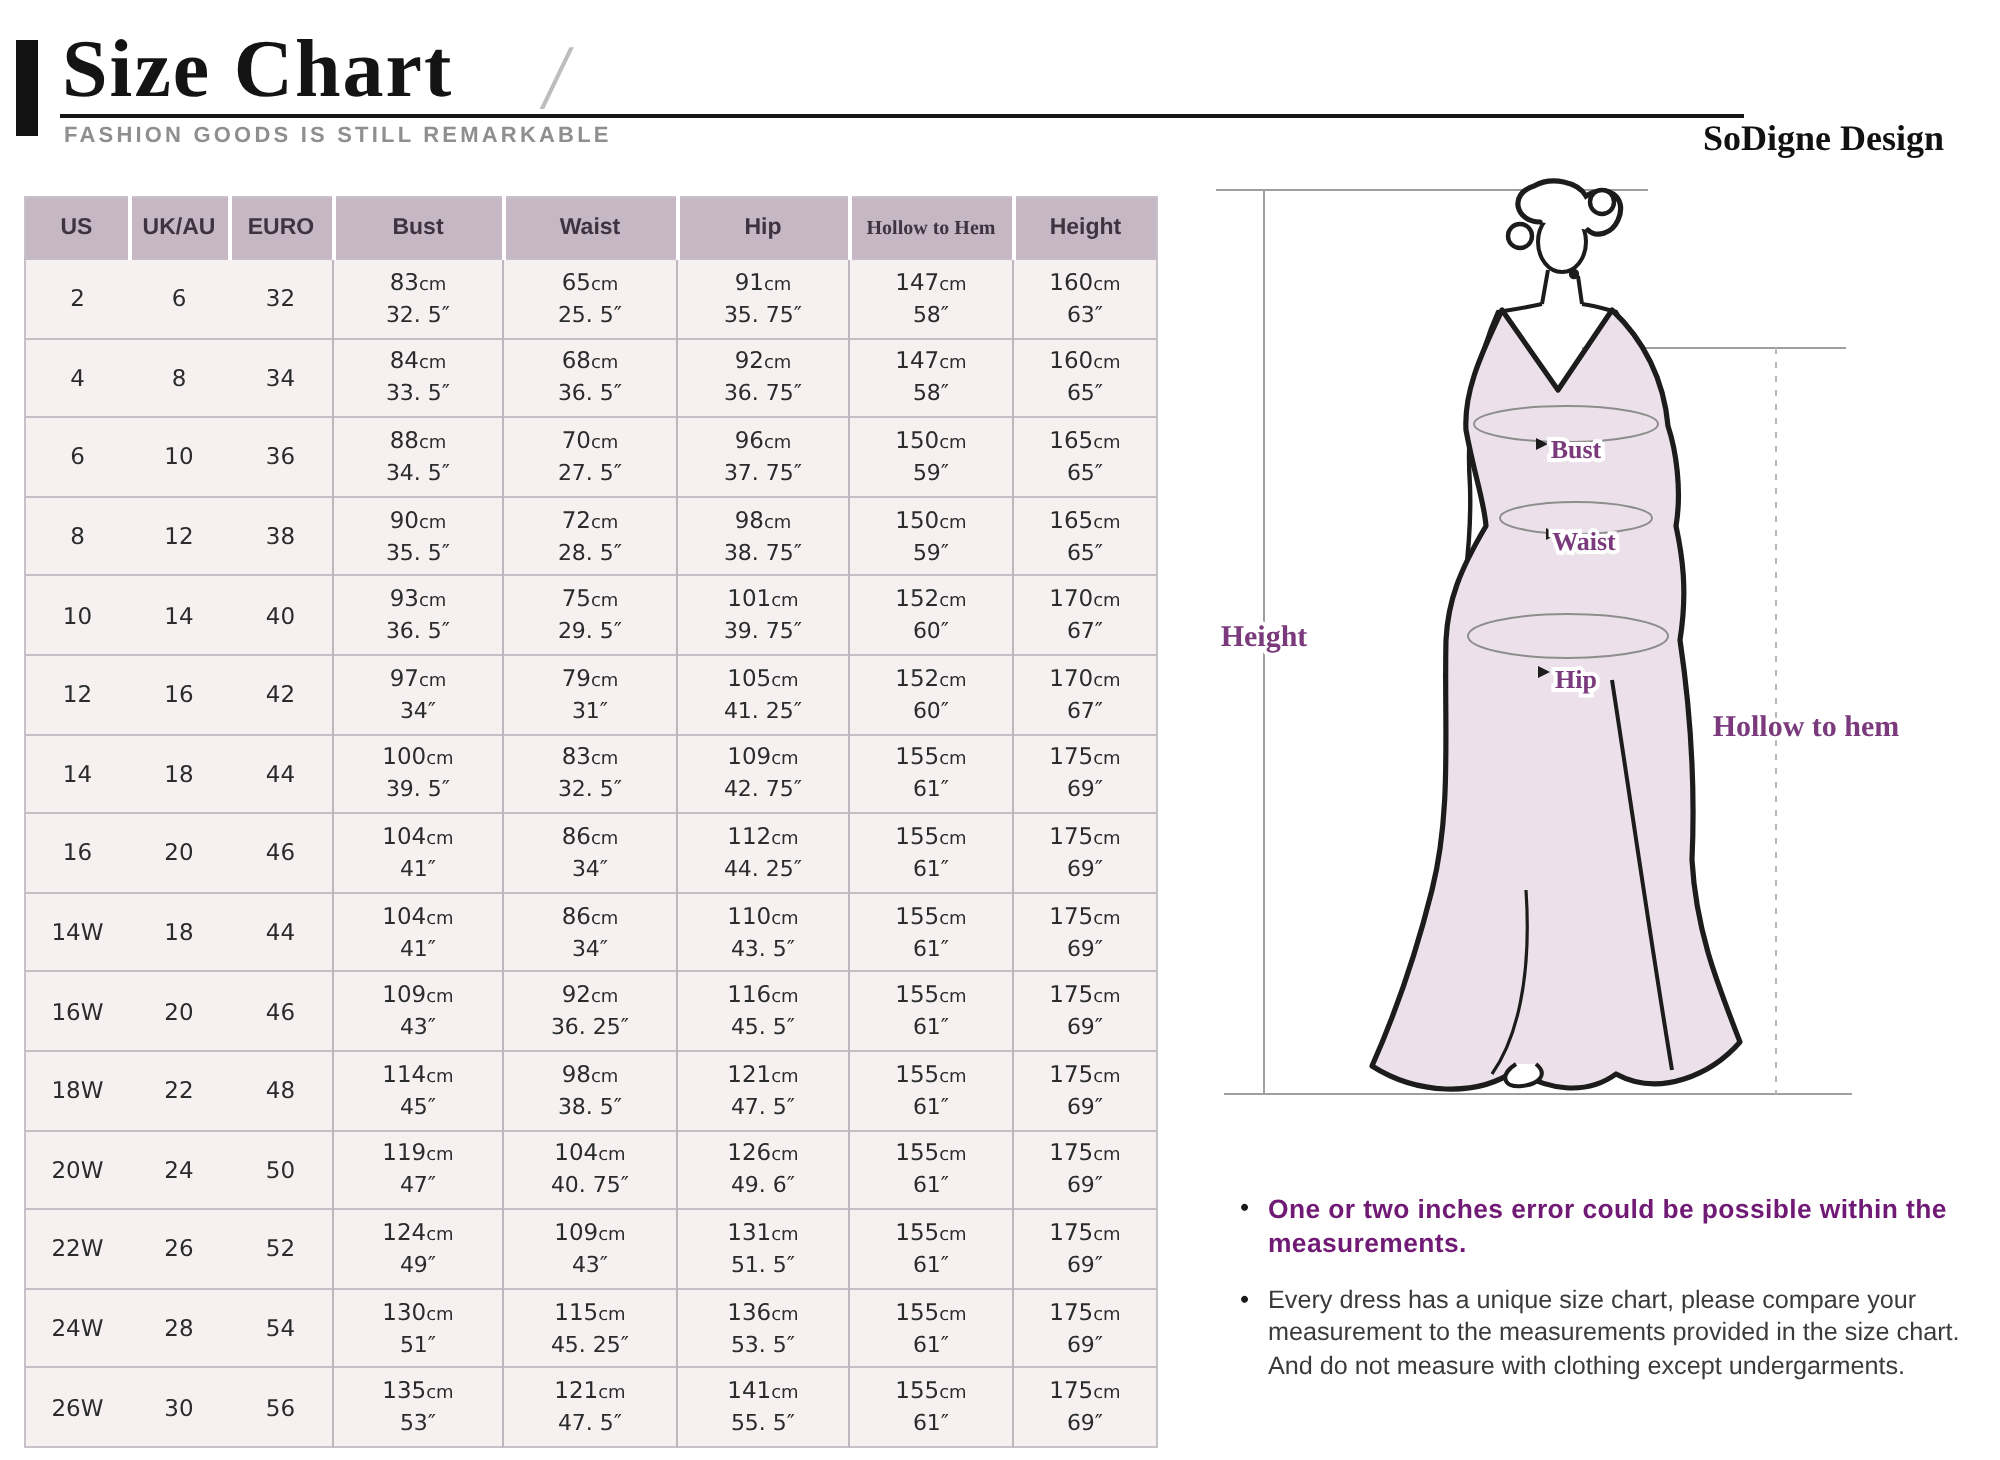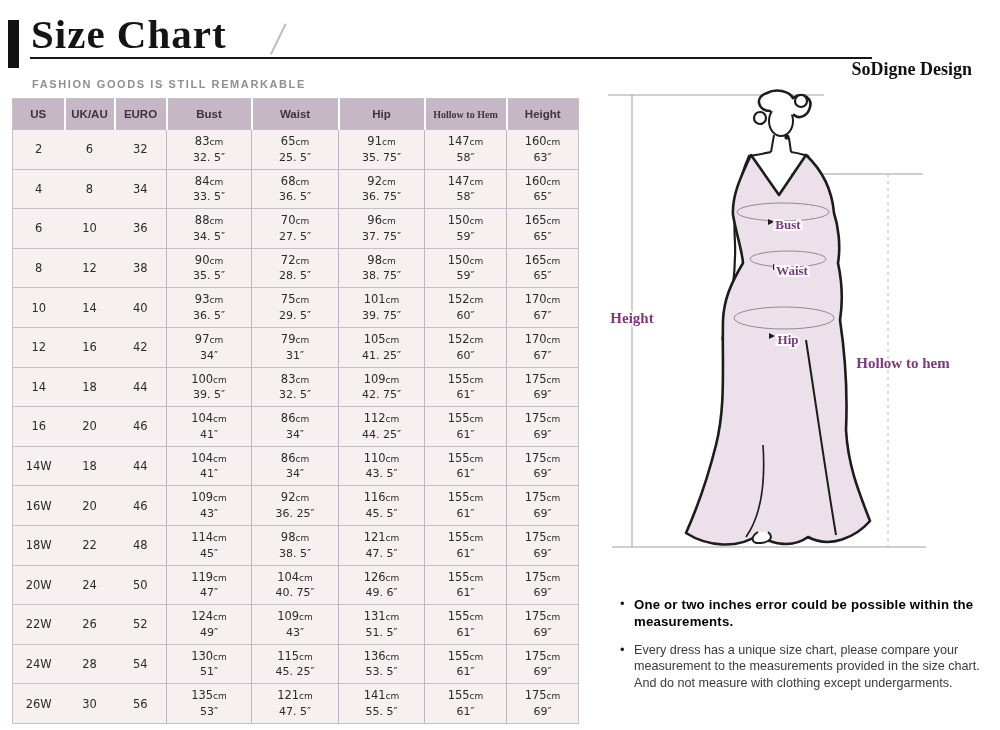--- a/index.html
+++ b/index.html
@@ -7,21 +7,21 @@
         font-family:"Liberation Sans",sans-serif;padding-left:32px;}
 
   
   .left-bar{position:absolute;left:8px;top:20px;width:11px;height:48px;background:#121212;}
   .page-title{position:absolute;left:31px;top:10px;font-family:"Liberation Serif",serif;
               font-weight:bold;font-size:41px;color:#141414;letter-spacing:1px;}
   .title-slash{position:absolute;left:272px;top:12px;font-size:46px;color:#bdbdbd;
                font-family:"Liberation Serif",serif;font-weight:300;transform:skewX(-8deg);}
   .title-underline{position:absolute;left:30px;top:57px;width:842px;height:2px;background:#161616;}
   .page-subtitle{position:absolute;left:32px;top:62px;font-size:11px;letter-spacing:1.6px;
-                 color:#8f8f8f;font-weight:bold;margin-top:16px;}
+                 color:#8f8f8f;font-weight:bold;}
   .brand{position:absolute;left:780px;top:59px;width:192px;text-align:right;
          font-family:"Liberation Serif",serif;font-weight:bold;font-size:18px;color:#111;}
 
   
   .size-table-wrap{position:absolute;left:12px;top:98px;border-radius:22px;}
   table.size-table{border-collapse:collapse;table-layout:fixed;width:566px;
                    border:1px solid #c9c1c9;}
   .size-table thead th{background:#c6b7c5;color:#3d3440;font-size:11.5px;font-weight:bold;
                        height:30px;padding:0;text-align:center;border-left:2px solid #ffffff;}
   .size-table thead th:first-child{border-left:none;}
@@ -35,21 +35,21 @@
 
   
   .illustration{position:absolute;left:598px;top:85px;width:392px;height:480px;}
   .illustration svg{display:block;width:392px;height:480px;}
 
   
   .notes{position:absolute;left:620px;top:596px;width:364px;color:#222;}
   .note-item{display:flex;margin-bottom:11px;}
   .note-bullet{width:14px;flex:0 0 14px;font-size:13px;line-height:1.3;color:#1a1a1a;}
   .note-text{flex:1;font-size:12.6px;line-height:1.32;color:#3a3a3a;}
-  .note-item.bold .note-text{font-weight:bold;font-size:13.2px;color:#000000;letter-spacing:.2px;}
+  .note-item.bold .note-text{font-weight:bold;font-size:13.2px;color:#701a75;letter-spacing:.2px;}
 </style>
 </head>
 <body>
 
 <div id="page">
 
   <div class="left-bar"></div>
   <div class="page-title">Size Chart</div>
   <div class="title-slash">/</div>
   <div class="title-underline"></div>

